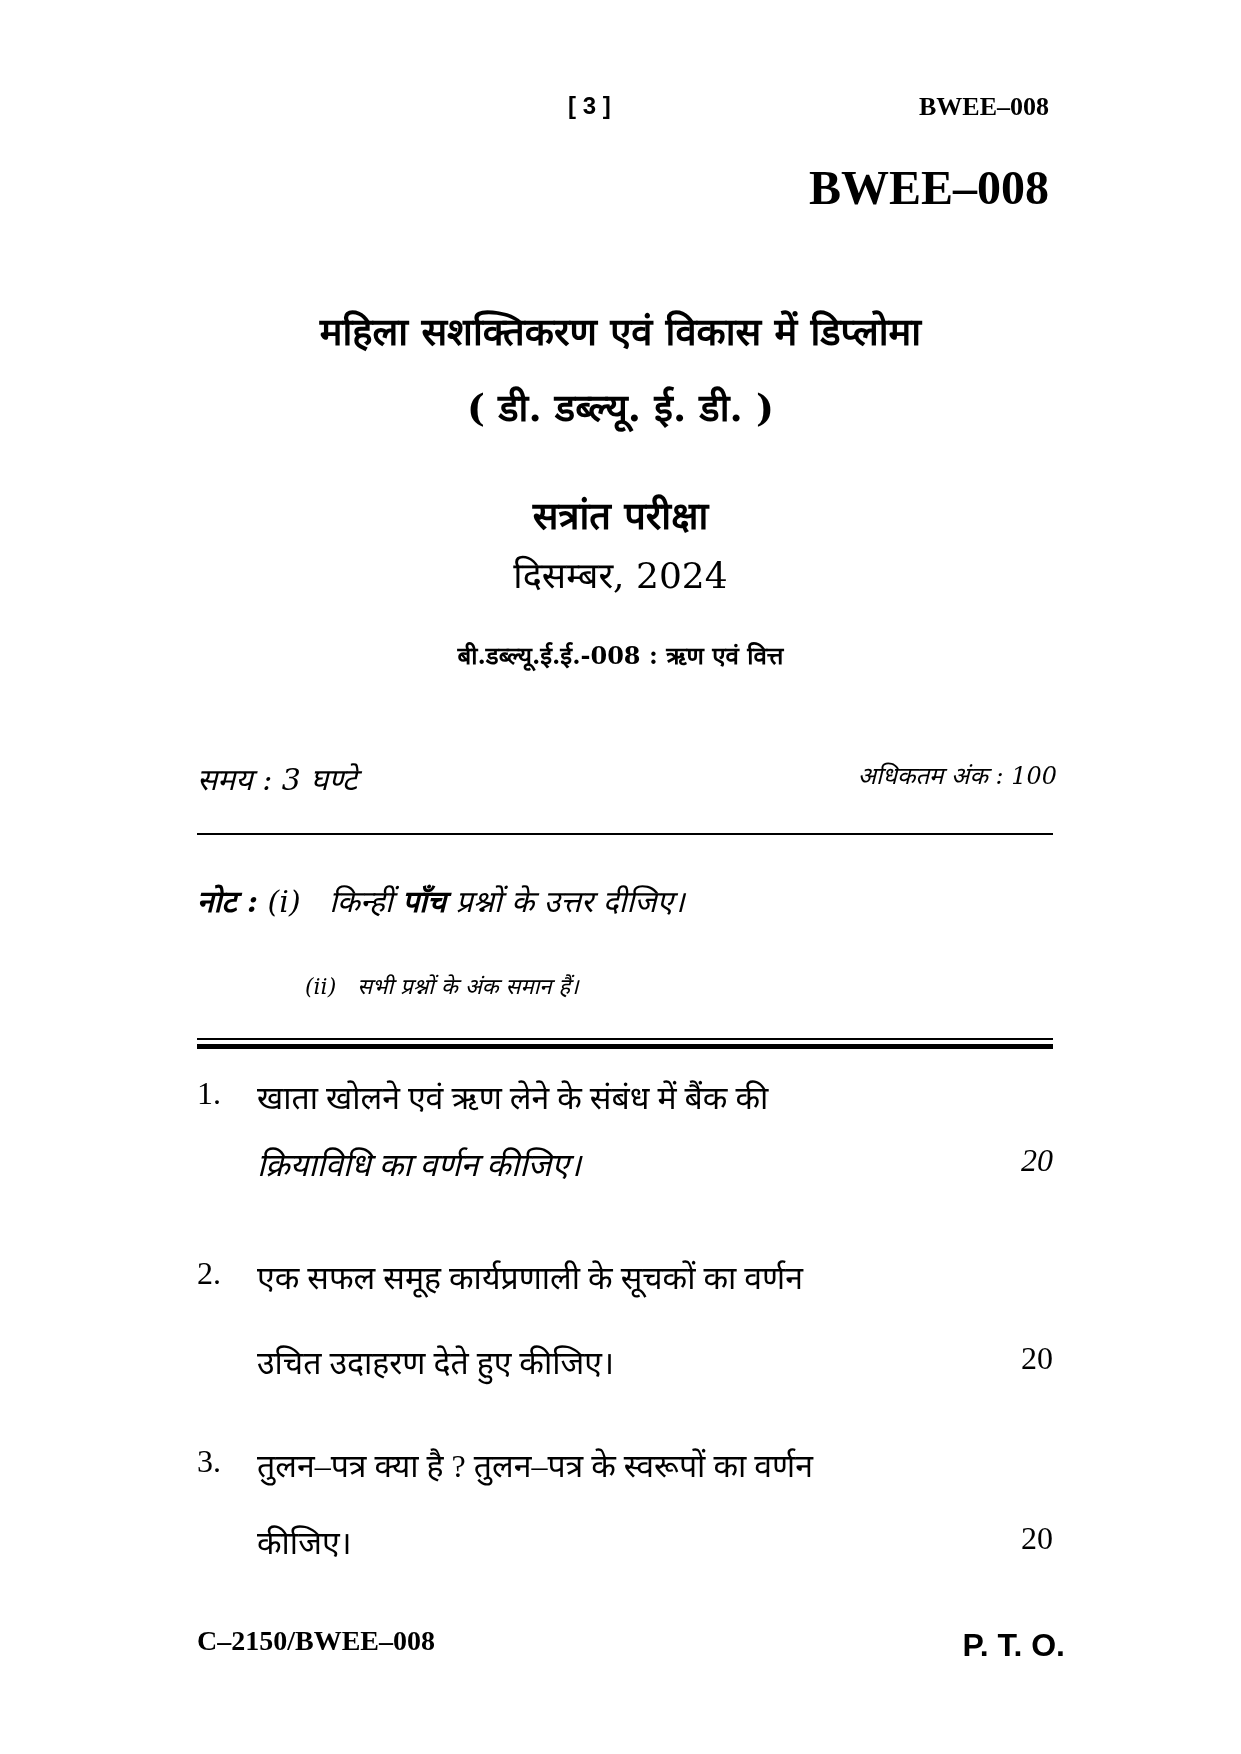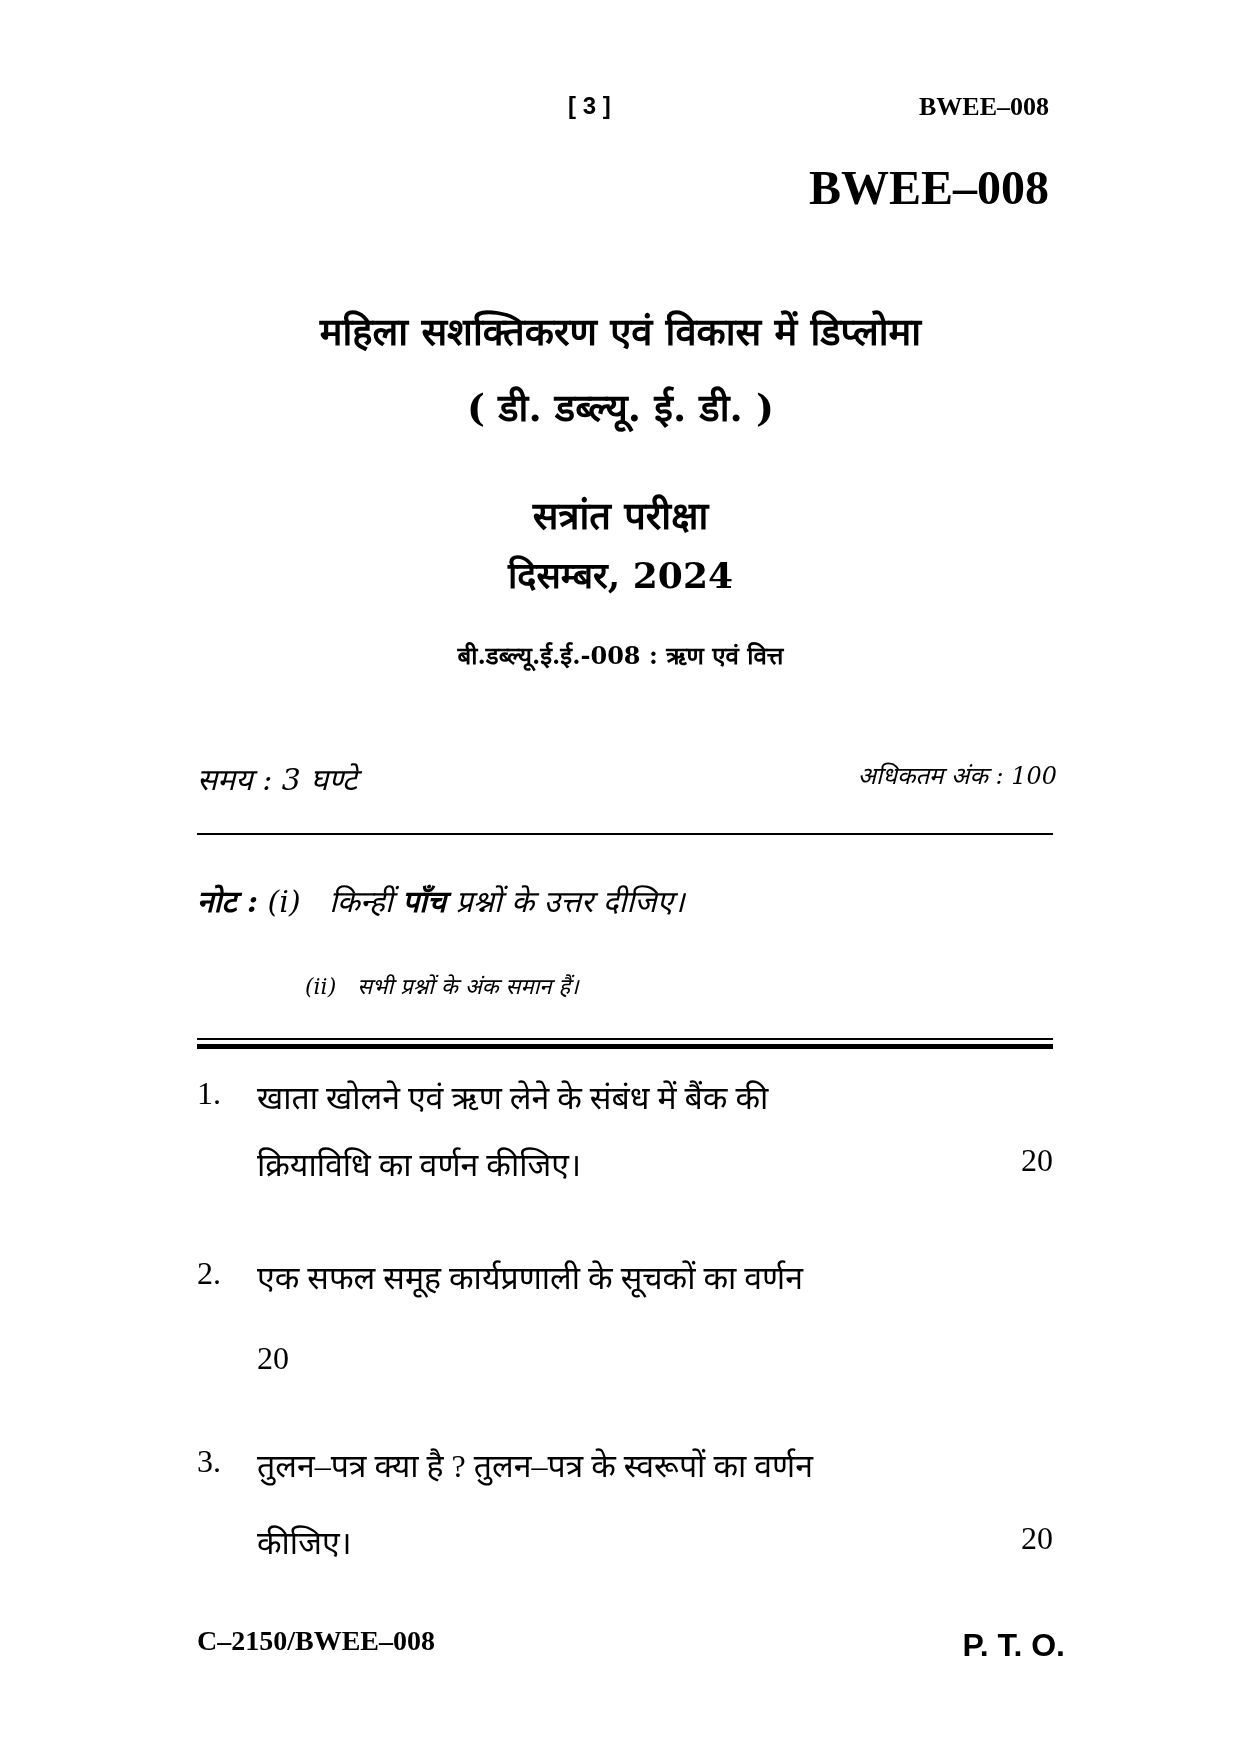--- a/index.html
+++ b/index.html
@@ -8,38 +8,38 @@
       color: #000; font-family: "DejaVu Serif", "Liberation Serif", serif;
     }
     .abs { position: absolute; }
     .page-num { left: 568px; top: 92px; font-family: "Liberation Sans", sans-serif; font-weight: bold; font-size: 24px; }
     .code-top { right: 192px; top: 92px; font-family: "Liberation Serif", serif; font-weight: bold; font-size: 26px; }
     .code-big { right: 192px; top: 160px; font-family: "Liberation Serif", serif; font-weight: bold; font-size: 48px; }
     .center { left: 0; width: 1241px; text-align: center; }
     .title-1 { top: 304px; font-size: 38px; font-weight: bold; }
     .title-2 { top: 380px; font-size: 38px; font-weight: bold; }
     .title-3 { top: 452px; font-size: 38px; font-weight: bold; margin-top: 36px; }
-    .date { top: 550px; font-size: 36px; font-weight: bold; }
+    .date { top: 550px; font-size: 36px; font-weight: normal; }
     .subject { top: 638px; font-size: 24px; font-weight: bold; }
     .meta-left { left: 197px; top: 758px; font-size: 30px; font-style: italic; }
     .meta-right { right: 184px; top: 758px; font-size: 24px; font-style: italic; }
     .rule-1 { left: 197px; top: 833px; width: 856px; height: 2px; background: #000; }
     .note-1 { left: 197px; top: 880px; font-size: 30px; font-style: italic; }
     .note-1 .note-label { font-weight: bold; }
     .note-1 .bold { font-weight: bold; }
     .note-2 { left: 305px; top: 970px; font-size: 22px; font-style: italic; }
     .rule-2a { left: 197px; top: 1038px; width: 856px; height: 2px; background: #000; }
     .rule-2b { left: 197px; top: 1044px; width: 856px; height: 5px; background: #000; }
     .question { left: 197px; width: 856px; font-family: "Liberation Serif", serif; font-size: 32px; }
     .q-line { display: flex; justify-content: space-between; }
     .q-line .words { display: flex; justify-content: space-between; flex: 1; }
     .q-num { width: 60px; flex: none; }
     .q-indent { padding-left: 60px; display: flex; justify-content: space-between; }
     .q1 { top: 1075px; }
-    .q1 .l2 { margin-top: 24px; }
+    .q1 .l2 { margin-top: 24px; font-style: italic; }
     .q2 { top: 1255px; }
     .q2 .l2 { margin-top: 42px; }
     .q3 { top: 1443px; }
     .q3 .l2 { margin-top: 34px; }
     .footer-left { left: 197px; top: 1625px; font-family: "Liberation Serif", serif; font-weight: bold; font-size: 28px; }
     .footer-right { right: 176px; top: 1627px; font-family: "Liberation Sans", sans-serif; font-weight: bold; font-size: 32px; }
   </style>
 </head>
 <body>
 
@@ -83,20 +83,21 @@
     <span>20</span>
   </div>
 </div>
 
 <div class="abs question q2">
   <div class="q-line">
     <span class="q-num">2.</span>
     <span class="words">एक सफल समूह कार्यप्रणाली के सूचकों का वर्णन</span>
   </div>
   <div class="q-indent l2">
+    <span>उचित उदाहरण देते हुए कीजिए।</span>
     <span>20</span>
   </div>
 </div>
 
 <div class="abs question q3">
   <div class="q-line">
     <span class="q-num">3.</span>
     <span class="words">तुलन–पत्र क्या है ? तुलन–पत्र के स्वरूपों का वर्णन</span>
   </div>
   <div class="q-indent l2">

